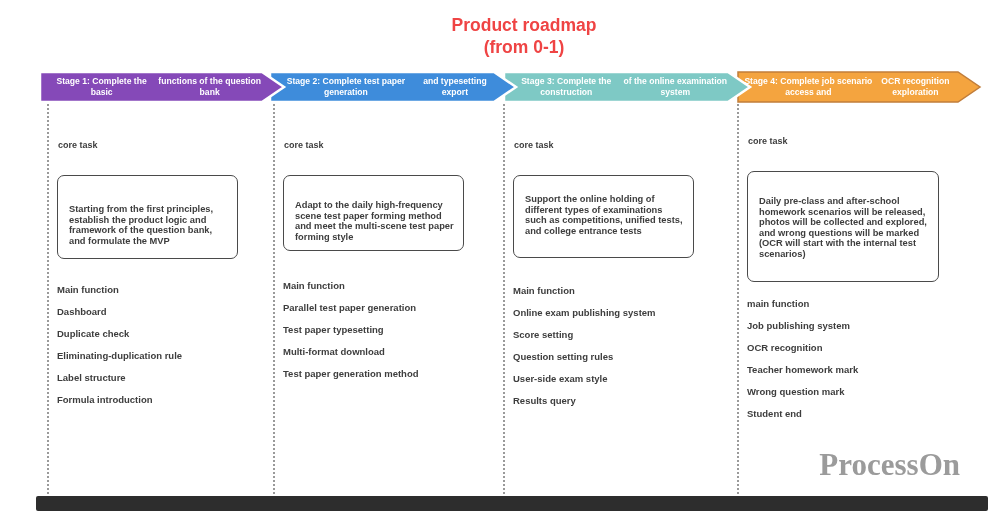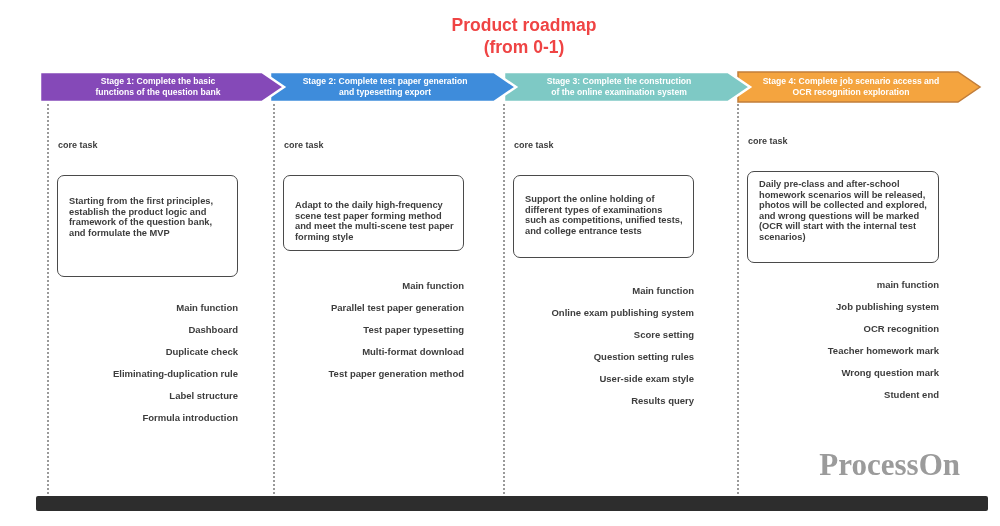--- a/index.html
+++ b/index.html
@@ -4,21 +4,21 @@
 <style>
   * { margin:0; padding:0; box-sizing:border-box; }
   body { background:#ffffff; font-family:"Liberation Sans", sans-serif; }
   .canvas { position:relative; width:1000px; height:526px; background:#ffffff; overflow:hidden; }
 
   .title { position:absolute; top:14px; left:0; width:100%; text-align:center;
            font-weight:bold; font-size:17.5px; line-height:22px; }
 
   .banners { position:absolute; top:68px; left:0; width:1000px; height:40px; }
 
-  .blabel { position:absolute; top:72px; height:30px; display:flex; flex-direction:column;
+  .blabel { position:absolute; top:72px; height:30px; display:flex; flex-direction:row;
             align-items:center; justify-content:center; text-align:center;
             color:#ffffff; font-weight:bold; font-size:8.6px; line-height:11px; }
   .bl1 { left:50px;  width:216px; }
   .bl2 { left:276px; width:218px; }
   .bl3 { left:510px; width:218px; }
   .bl4 { left:744px; width:214px; }
 
   .divider { position:absolute; top:104px; height:390px; width:0;
              border-left:2px dotted #9a9a9a; }
   .dv1 { left:47px; } .dv2 { left:273px; } .dv3 { left:503px; } .dv4 { left:737px; }
@@ -26,26 +26,26 @@
   .column { position:absolute; top:140px; width:181px; color:#3d3d3d; }
   .c1 { left:57px; }
   .c2 { left:283px; }
   .c3 { left:513px; }
   .c4 { left:747px; width:192px; top:136px; }
 
   .core-label { font-size:9px; font-weight:bold; height:10px; margin-bottom:25px; margin-left:1px; }
 
   .task-box { border:1.5px solid #4a4a4a; border-radius:7px; width:100%;
               padding:12px 9px 8px 11px; font-size:9.3px; font-weight:bold; line-height:10.6px; }
-  .c1 .task-box { height:102px; padding-top:20px; }
+  .c1 .task-box { height:84px; padding-top:28px; }
   .c2 .task-box { height:76px; padding-top:24px; }
   .c3 .task-box { height:83px; padding-top:18px; }
-  .c4 .task-box { height:92px; padding-top:7px; }
+  .c4 .task-box { height:111px; padding-top:24px; }
 
-  .fn-list { list-style:none;text-align:right; }
+  .fn-list { list-style:none; }
   .c1 .fn-list { margin-top:25px; }
   .c2 .fn-list { margin-top:29px; }
   .c3 .fn-list { margin-top:27px; }
   .c4 .fn-list { margin-top:16px; }
   .fn-list li { font-size:9.5px; font-weight:bold; line-height:11px; margin-bottom:11px; }
 
   .watermark { position:absolute; top:447px; right:40px;
                font-family:"Liberation Serif", serif; font-weight:bold; font-size:31px; }
 
   .bottom-bar { position:absolute; left:36px; top:496px; width:952px; height:15px; border-radius:2px; }

